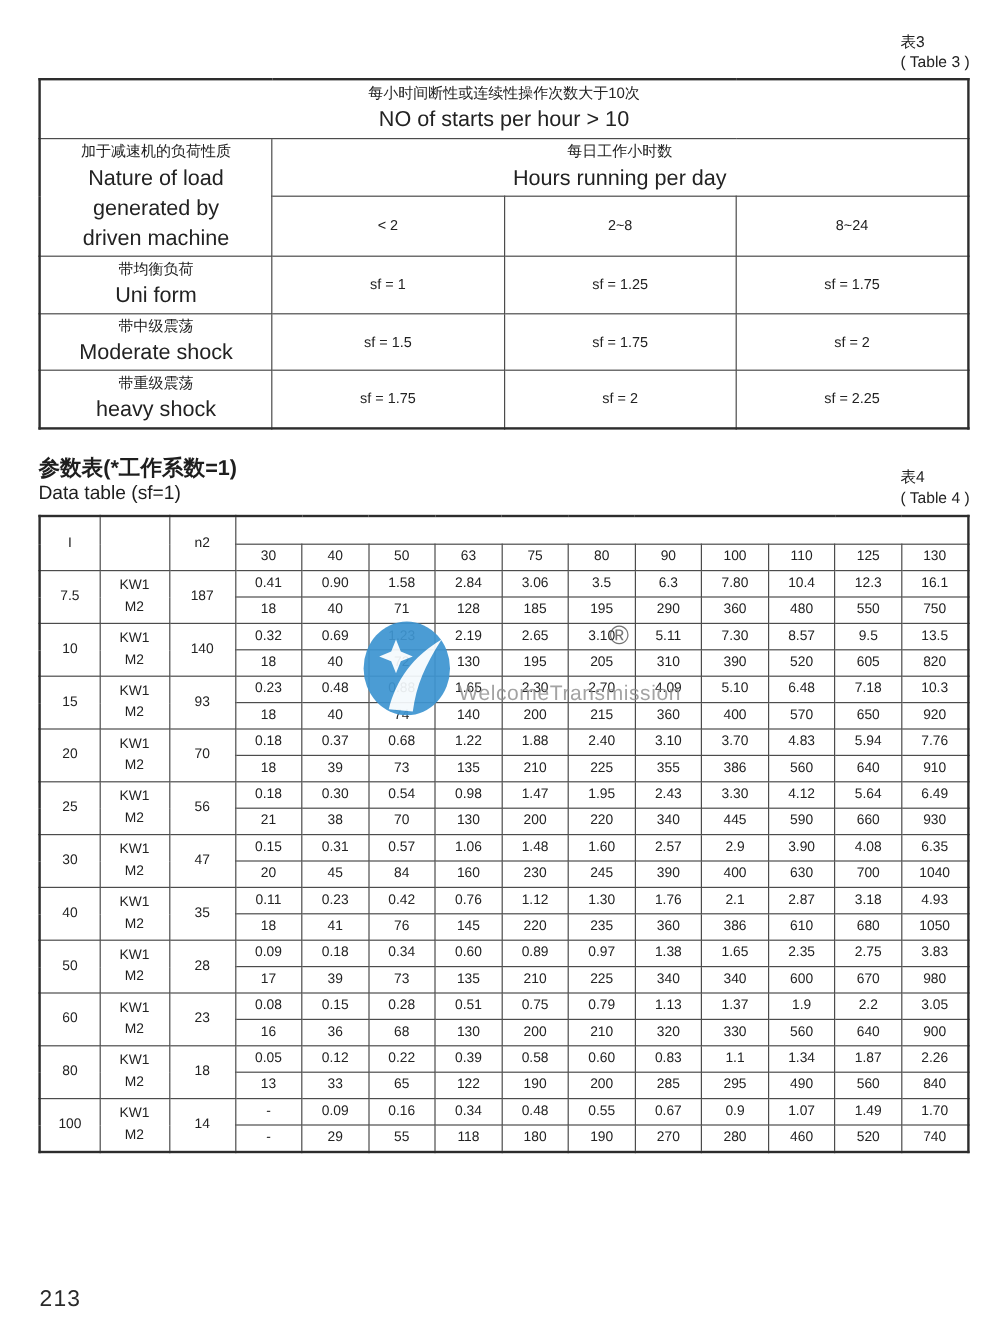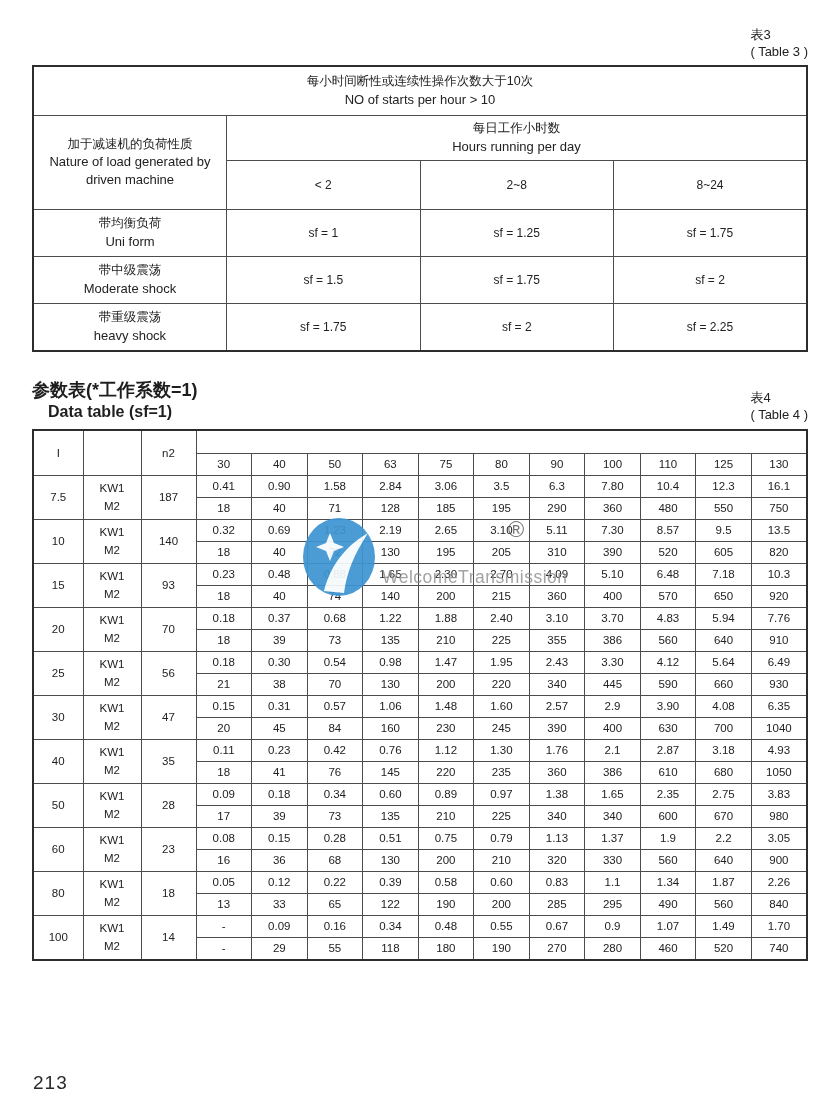--- a/index.html
+++ b/index.html
@@ -14,34 +14,34 @@
 
   
   .t3{left:32px;top:65px;width:776px;border:2px solid #2d2d2d;}
   .t3 td{border:1px solid #4c4c4c;text-align:center;vertical-align:middle;
          font-size:12px;line-height:1.4;padding:2px 4px;color:#222;}
   .t3 .rA td{height:44px;}
   .t3 .rB td{height:40px;}
   .t3 .rC td{height:44px;}
   .t3 tr.dataRow td{height:42px;}
   .cnline{font-size:12.5px;}
-  .enline{font-size:13px;}
+  .enline{font-size:18px;}
 
   
   .t4{left:32px;top:429px;width:776px;border:2px solid #2d2d2d;}
   .t4 td,.t4 th{border:1px solid #4c4c4c;text-align:center;vertical-align:middle;
     font-size:11.5px;font-weight:normal;padding:0;line-height:1.1;color:#222;}
   .t4 .hdrTop th{height:22px;}
   .t4 .hdrNum th{height:21px;}
   .t4 tbody td{height:21px;}
   .t4 .lblcell div{line-height:1.5;}
 
   .title4{position:absolute;left:32px;top:379px;line-height:1.25;}
   .title4 .cn{font-size:18px;font-weight:bold;}
-  .title4 .en{font-size:16px;font-weight:bold;margin-left:16px;}
+  .title4 .en{font-size:16px;font-weight:normal;}
 
   .pagenum{position:absolute;left:33px;top:1072px;font-size:19px;letter-spacing:1px;color:#2a2a2a;}
 
   
   .wm{position:absolute;left:0;top:0;width:840px;height:1120px;pointer-events:none;}
   .wm-logo{position:absolute;left:302px;top:517px;width:74px;height:80px;opacity:.93;}
   .wm-cjk{position:absolute;left:379px;top:520px;font-size:47px;font-weight:bold;
           color:rgba(62,62,62,.8);letter-spacing:2px;line-height:1;white-space:nowrap;}
   .wm-reg{position:absolute;left:508px;top:517px;font-size:22px;color:rgba(70,70,70,.75);}
   .wm-en{position:absolute;left:382px;top:567px;font-size:17.5px;color:rgba(140,140,140,.8);

